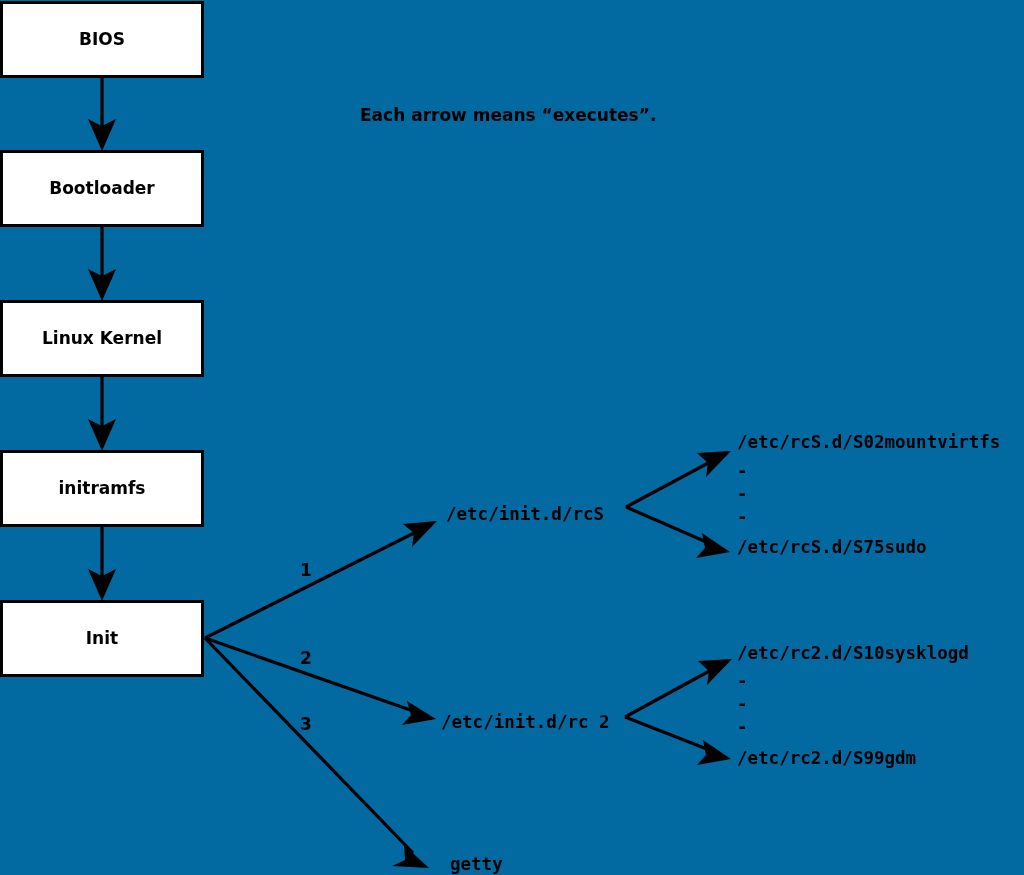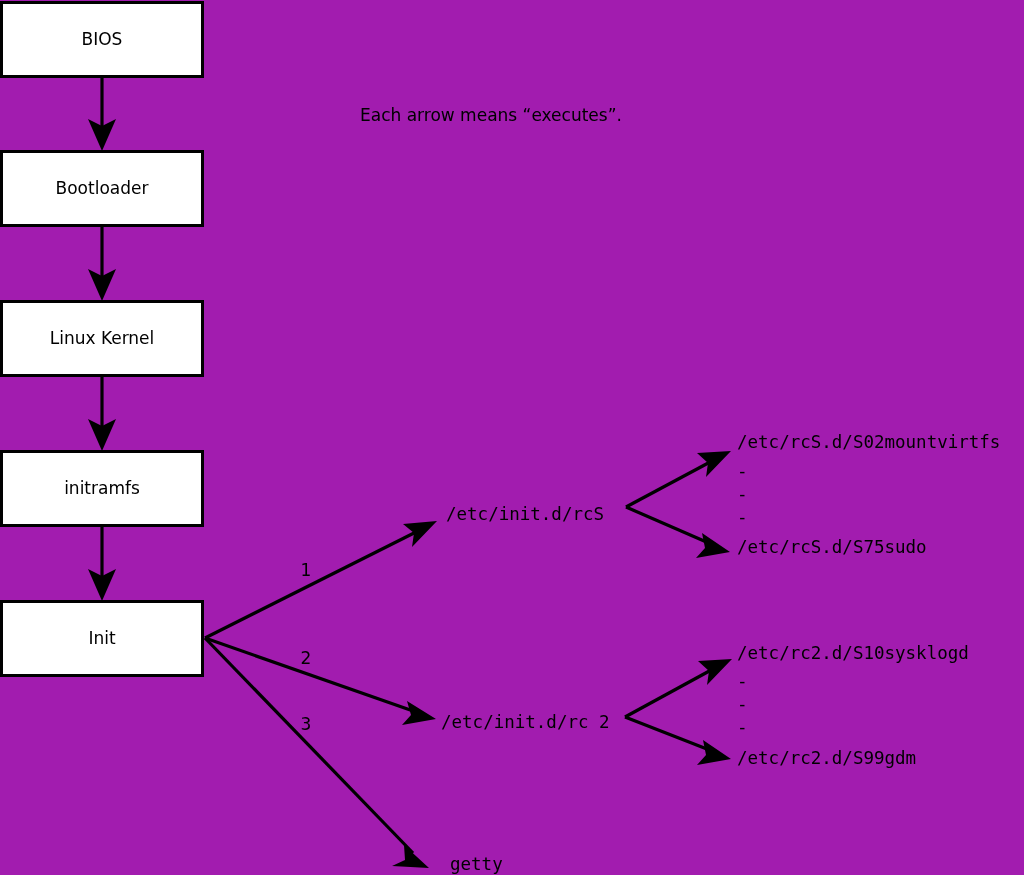--- a/index.html
+++ b/index.html
@@ -7,22 +7,23 @@
     padding: 0;
     background: #ffffff;
   }
   body {
     font-family: "DejaVu Sans", sans-serif;
   }
   #canvas {
     position: relative;
     width: 1024px;
     height: 875px;
-    background: #a21caf;
+    background: #0369a1;
     overflow: hidden;
+    font-weight: bold;
   }
   #diagram-svg {
     position: absolute;
     left: 0;
     top: 0;
     width: 1024px;
     height: 875px;
   }
   .box-label {
     font-family: "DejaVu Sans", sans-serif;

